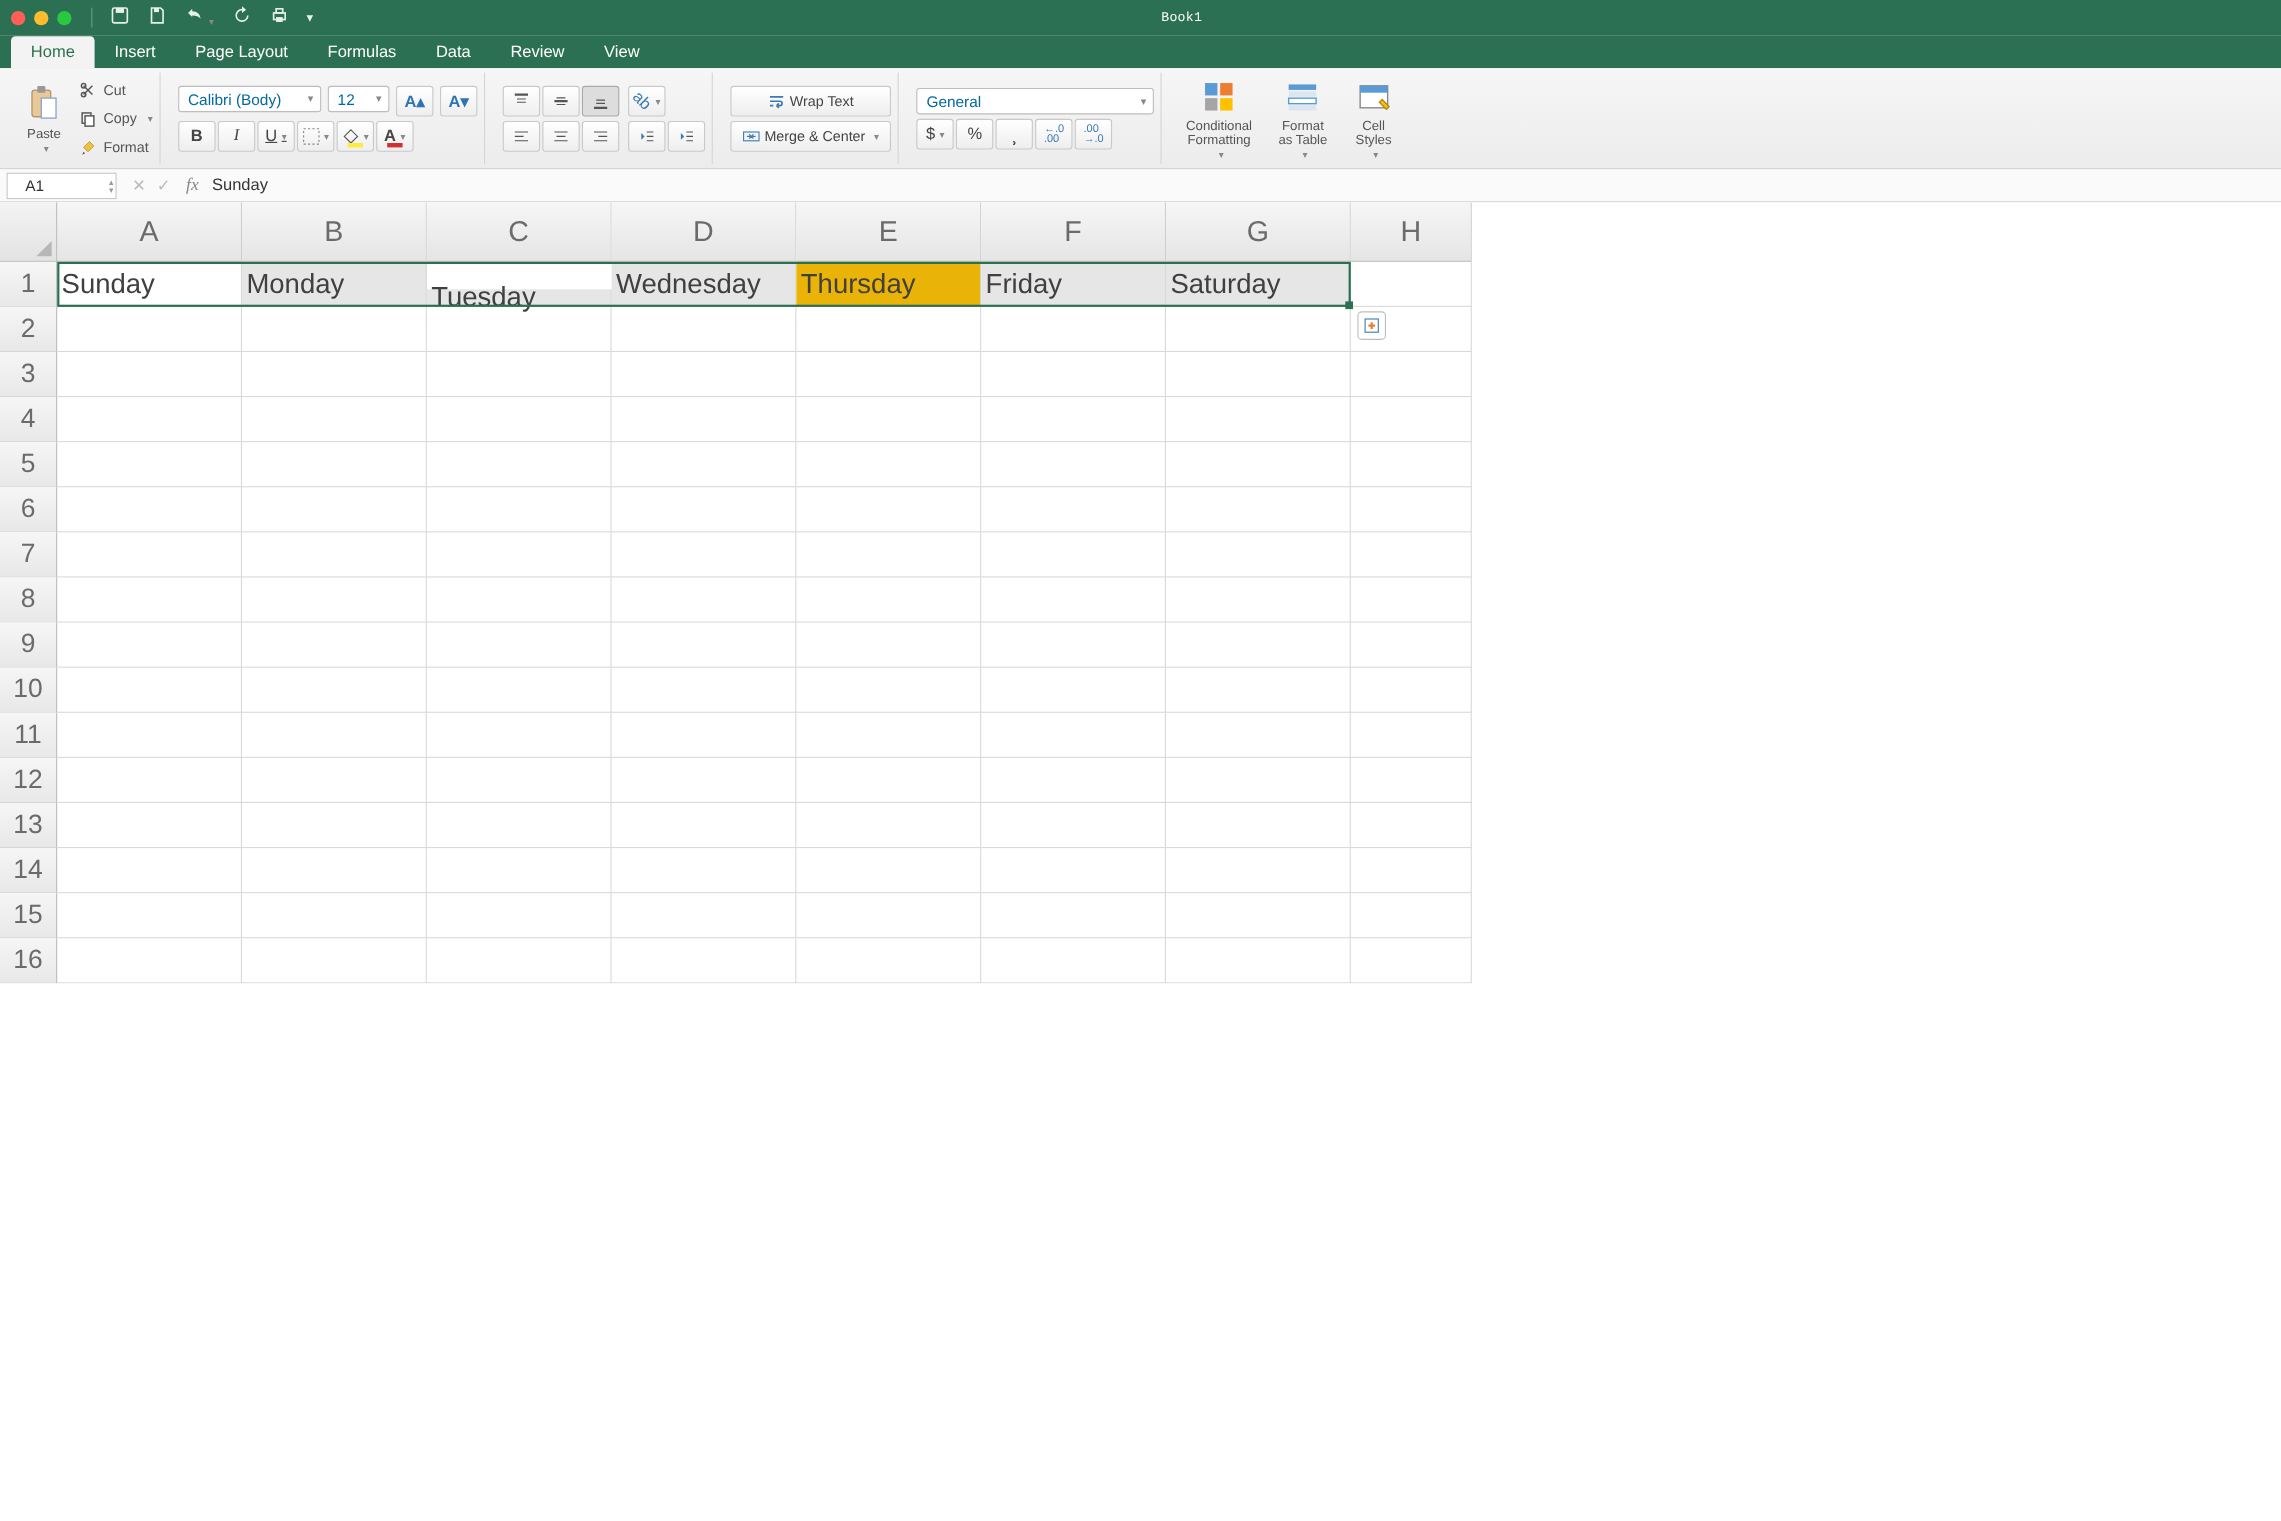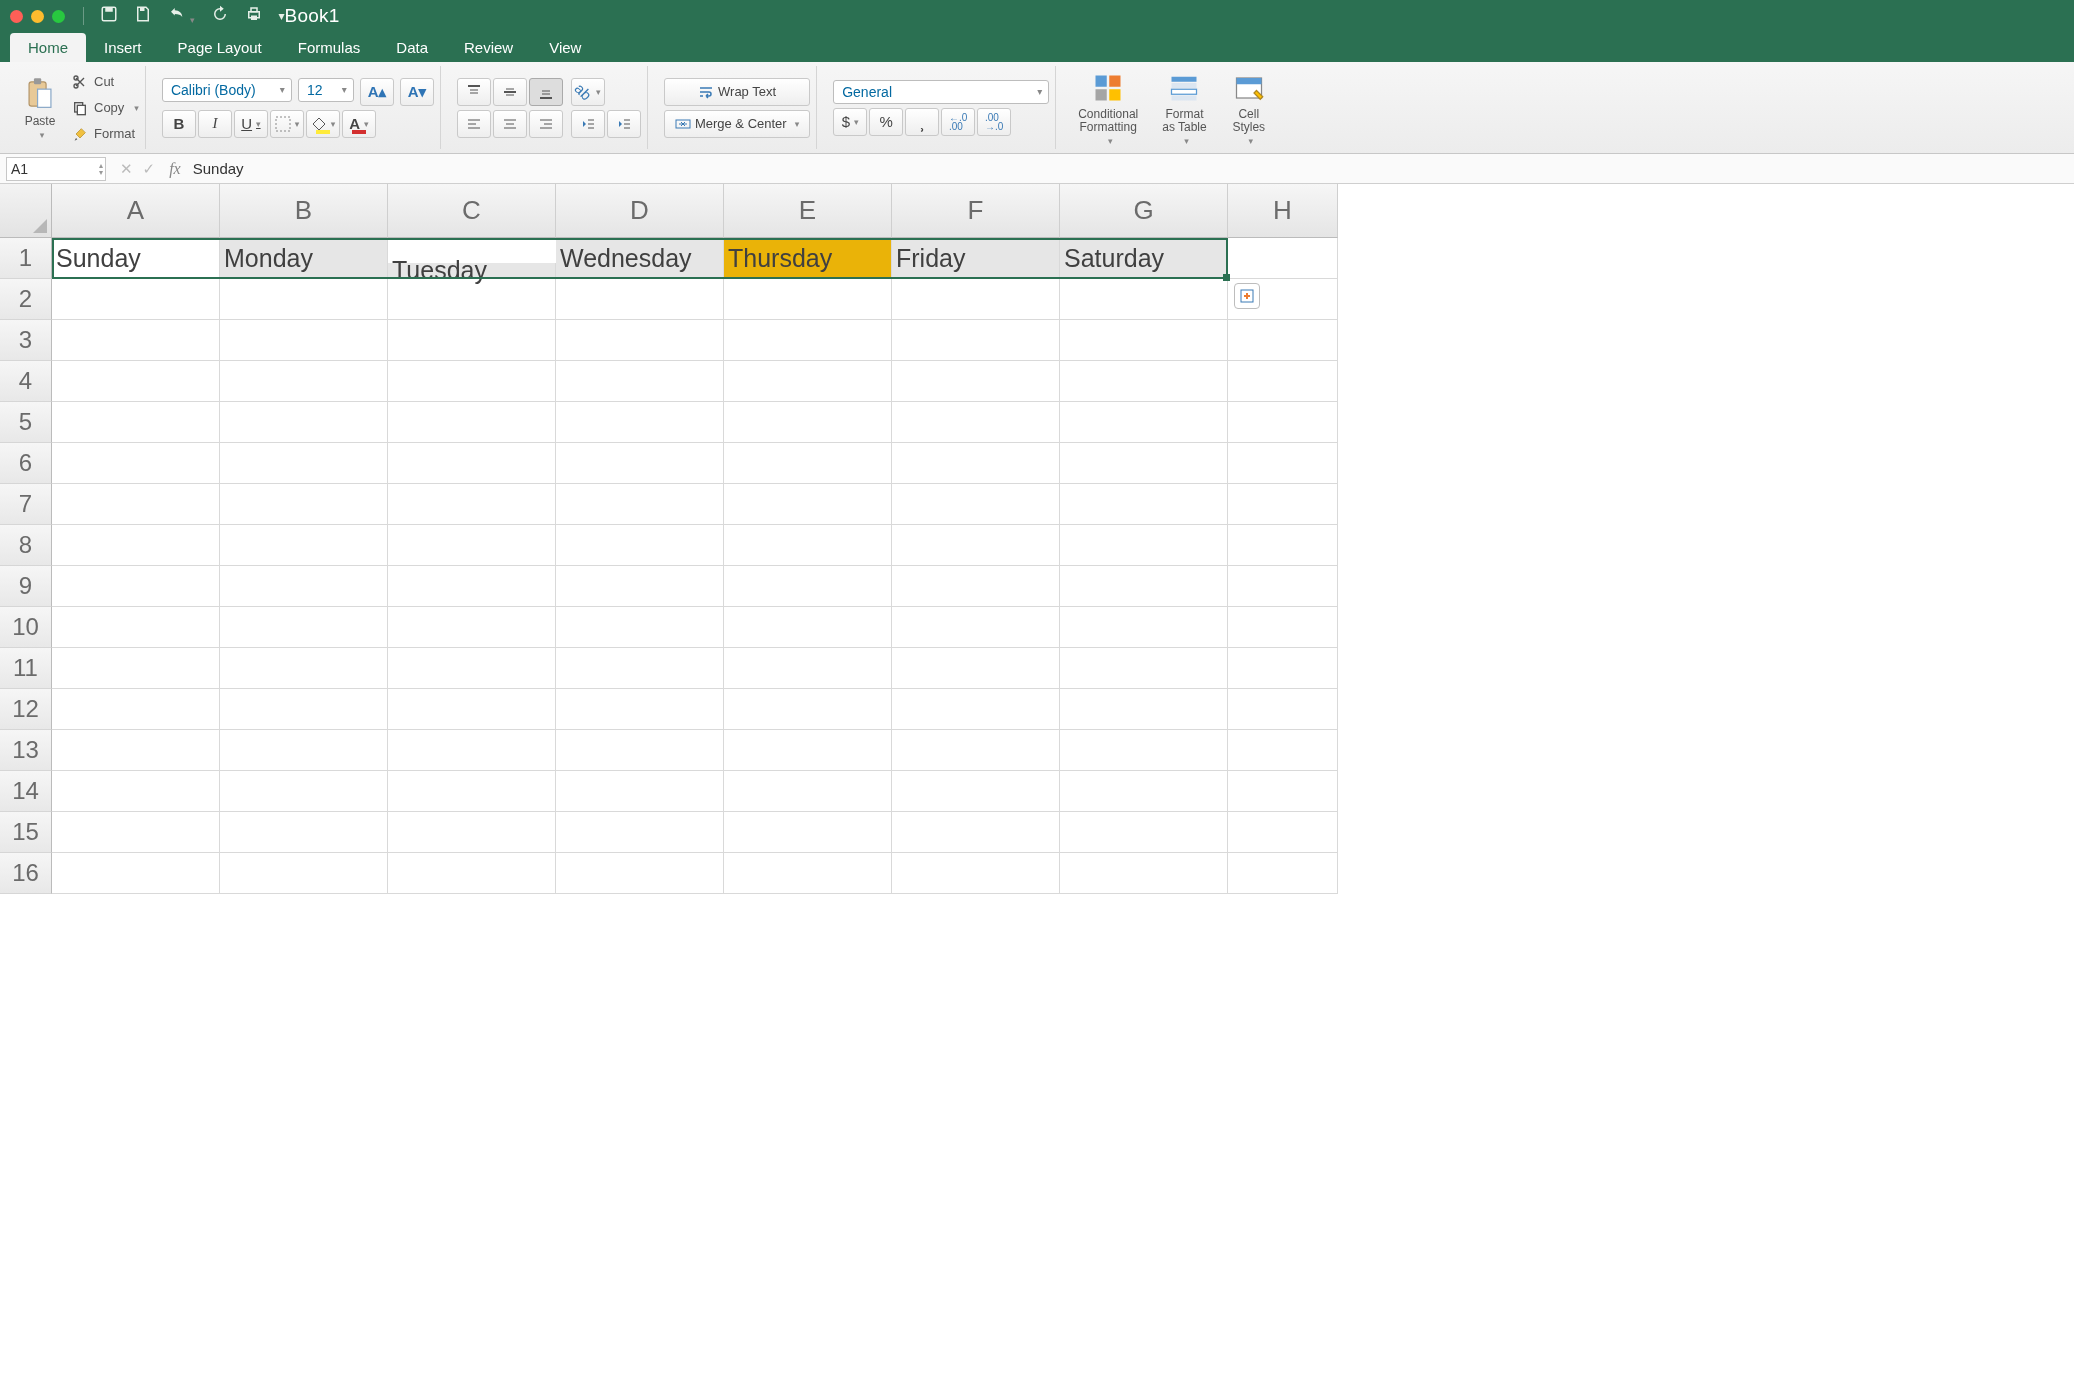--- a/index.html
+++ b/index.html
@@ -8,21 +8,21 @@
 
 .titlebar { height: 32px; background: #2b7052; display: flex; align-items: center; padding: 0 10px; }
 .traffic { display: flex; gap: 8px; align-items: center; margin-right: 18px; }
 .traffic span { width: 13px; height: 13px; border-radius: 50%; display: block; }
 .tl-red { background: #ff5f57; }
 .tl-yellow { background: #febc2e; }
 .tl-green { background: #28c840; }
 .qat { display: flex; gap: 16px; align-items: center; }
 .qat-sep { width: 1px; height: 18px; background: rgba(255,255,255,.3); }
 .qat svg { fill: #e6efe8; }
-.title { flex: 1; text-align: left; color: #fff; font-size: 19px; letter-spacing: .2px; }
+.title { flex: 1; text-align: center; color: #fff; font-size: 12px; letter-spacing: .2px; font-family: Liberation Mono, monospace; }
 
 
 .tabs { height: 30px; background: #2b7052; display: flex; align-items: flex-end; padding-left: 10px; }
 .tab { padding: 6px 18px; color: #fff; font-size: 15px; cursor: pointer; border-radius: 4px 4px 0 0; margin-top: 28px; }
 .tab.active { background: #f3f3f3; color: #2b7052; font-weight: 500; }
 
 
 .ribbon { height: 92px; background: linear-gradient(#f6f6f6,#ececec); border-bottom: 1px solid #c7c7c7; display: flex; align-items: stretch; padding: 4px 10px; gap: 10px; }
 .group { display: flex; flex-direction: column; justify-content: center; gap: 4px; padding: 0 6px; }
 .group.sep { border-right: 1px solid #d5d5d5; }
@@ -35,21 +35,21 @@
 .btnrow { display:flex; gap:2px; }
 .sq { width: 34px; height: 28px; border:1px solid #c9c9c9; background:linear-gradient(#fff,#eee); border-radius:3px; display:flex; align-items:center; justify-content:center; font-size:15px; color:#444; cursor:pointer; }
 .sq.wide { width: auto; padding: 0 10px; gap:4px; font-size:13px; }
 .sq svg { width:16px; height:16px; }
 .sq.pressed { background:#ddd; border-color:#aaa; }
 .caret::after { content:"▾"; font-size:9px; color:#888; margin-left:4px; }
 .stack { display:flex; flex-direction:column; gap:4px; }
 
 
 .fbar { height: 30px; border-bottom:1px solid #cfcfcf; display:flex; align-items:center; background:#fafafa; }
-.namebox { width: 100px; height: 24px; border:1px solid #c7c7c7; background:#fff; margin-left:6px; display:flex; align-items:center; padding:0 4px; font-size:14px; color:#333; position:relative; }
+.namebox { width: 100px; height: 24px; border:1px solid #c7c7c7; background:#fff; margin-left:6px; display:flex; align-items:center; padding:0 16px; font-size:14px; color:#333; position:relative; }
 .namebox .spin { position:absolute; right:2px; display:flex; flex-direction:column; font-size:8px; color:#999; line-height:7px; }
 .fctrl { display:flex; gap:10px; padding:0 14px; color:#bbb; font-size:15px; }
 .fx { font-style:italic; font-family: "Times New Roman", serif; color:#888; margin-right:8px; }
 .finput { flex:1; font-size:15px; color:#333; padding-left:4px; }
 
 
 .grid-wrap { position:relative; background:#fff; }
 .corner { position:absolute; left:0; top:0; width:52px; height:54px; background:linear-gradient(#f3f3f3,#e3e3e3); border-right:1px solid #bbb; border-bottom:1px solid #bbb; }
 .corner::after { content:""; position:absolute; right:4px; bottom:4px; border-left:14px solid transparent; border-bottom:14px solid #b7b7b7; }
 .colhdrs { display:flex; margin-left:52px; height:54px; }

